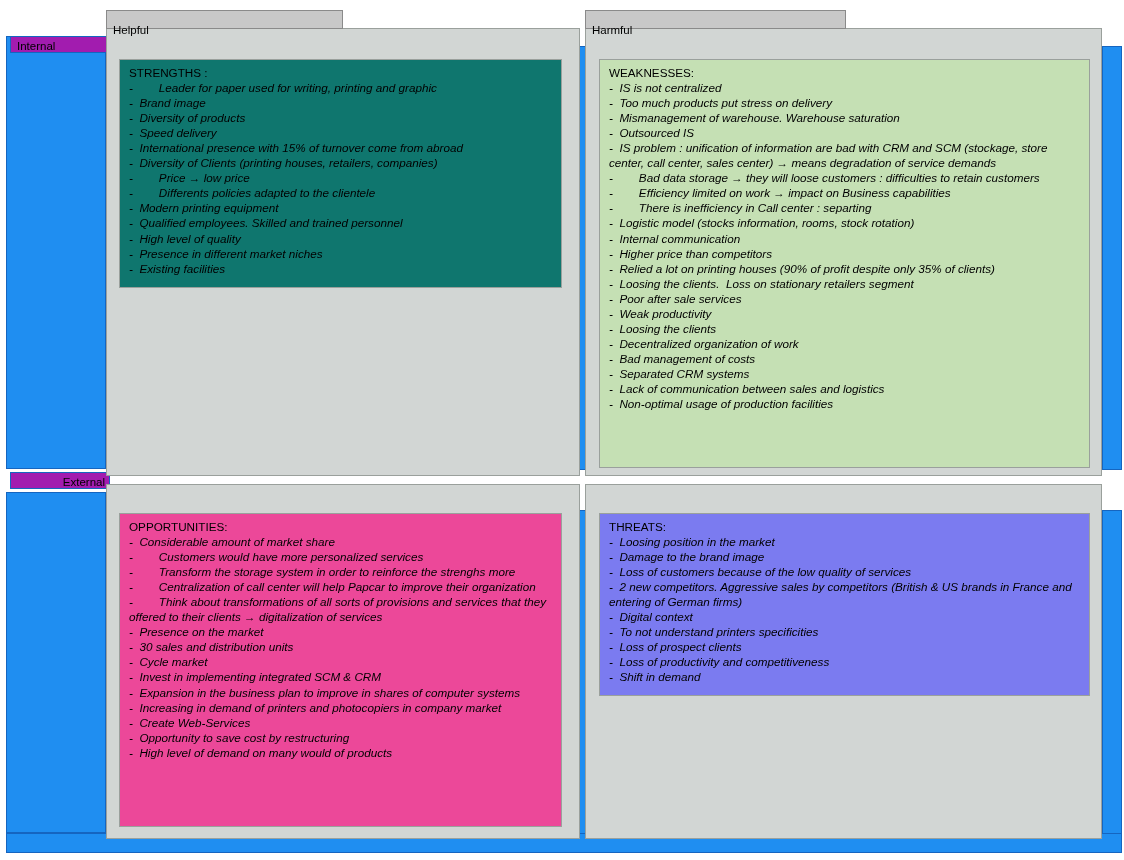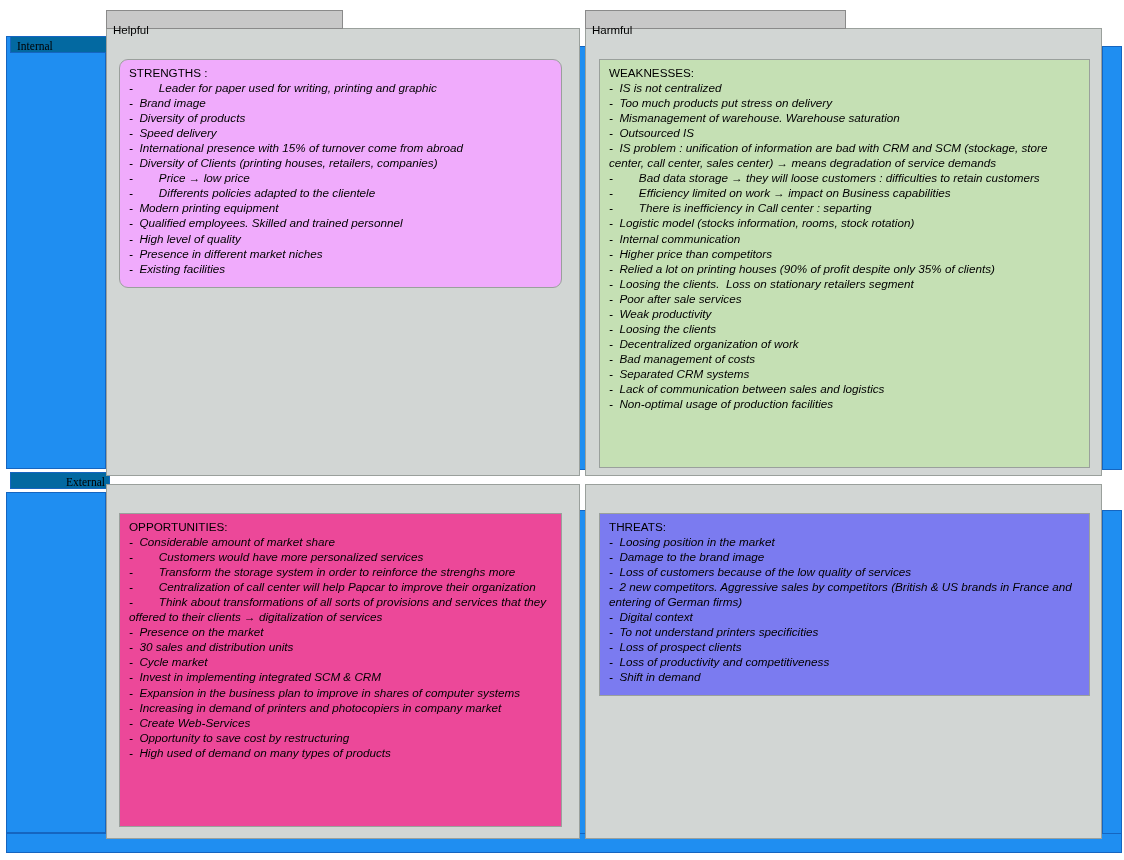--- a/index.html
+++ b/index.html
@@ -19,29 +19,28 @@
   .blue-strip {
     position: absolute;
     background: #1f8ef1;
     border: 1px solid #1565c0;
     box-sizing: border-box;
   }
 
   
   .axis-tab {
     position: absolute;
-    background: #0369a1;
+    background: #a21caf;
     border: 1px solid #1565c0;
     box-sizing: border-box;
     font-size: 11.5px;
     color: #000000;
     padding: 2px 4px 0 6px;
     line-height: 14px;
     white-space: nowrap;
-    font-family: Liberation Serif, serif;
   }
 
   
   .col-tab {
     position: absolute;
     background: #c8c8c8;
     border: 1px solid #8a8a8a;
     box-sizing: border-box;
     font-size: 11.5px;
     color: #000000;
@@ -81,21 +80,21 @@
   }
   .swot-box li {
     margin: 0;
     padding: 0;
     white-space: pre-wrap;
     font-style: italic;
   }
   .lvl1 { text-indent: 0; padding-left: 0; }
   .lvl2 { text-indent: 0; padding-left: 0; }
 
-  #box-strengths     { background: #f0abfc; border-radius: 9px; }
+  #box-strengths     { background: #0f766e; }
   #box-weaknesses    { background: #c5e0b4; }
   #box-opportunities { background: #ec4899; }
   #box-threats       { background: #7b7bf0; }
 
   
   #strip-left-top    { left: 6px;   top: 36px;  width: 100px; height: 433px; }
   #strip-left-bottom { left: 6px;   top: 492px; width: 100px; height: 341px; }
   #strip-mid-top     { left: 572px; top: 46px;  width: 16px;  height: 424px; }
   #strip-mid-bottom  { left: 572px; top: 510px; width: 16px;  height: 325px; }
   #strip-right-top   { left: 1102px;top: 46px;  width: 20px;  height: 424px; }
@@ -203,21 +202,21 @@
       <li class="lvl2">-        Centralization of call center will help Papcar to improve their organization</li>
       <li class="lvl2">-        Think about transformations of all sorts of provisions and services that they offered to their clients → digitalization of services</li>
       <li class="lvl1">-  Presence on the market</li>
       <li class="lvl1">-  30 sales and distribution units</li>
       <li class="lvl1">-  Cycle market</li>
       <li class="lvl1">-  Invest in implementing integrated SCM &amp; CRM</li>
       <li class="lvl1">-  Expansion in the business plan to improve in shares of computer systems</li>
       <li class="lvl1">-  Increasing in demand of printers and photocopiers in company market</li>
       <li class="lvl1">-  Create Web-Services</li>
       <li class="lvl1">-  Opportunity to save cost by restructuring</li>
-      <li class="lvl1">-  High used of demand on many types of products</li>
+      <li class="lvl1">-  High level of demand on many would of products</li>
     </ul>
 </div>
 
 <div class="swot-box" id="box-threats">
   <span class="heading">THREATS:</span>
   <ul>
       <li class="lvl1">-  Loosing position in the market</li>
       <li class="lvl1">-  Damage to the brand image</li>
       <li class="lvl1">-  Loss of customers because of the low quality of services</li>
       <li class="lvl1">-  2 new competitors. Aggressive sales by competitors (British &amp; US brands in France and entering of German firms)</li>

